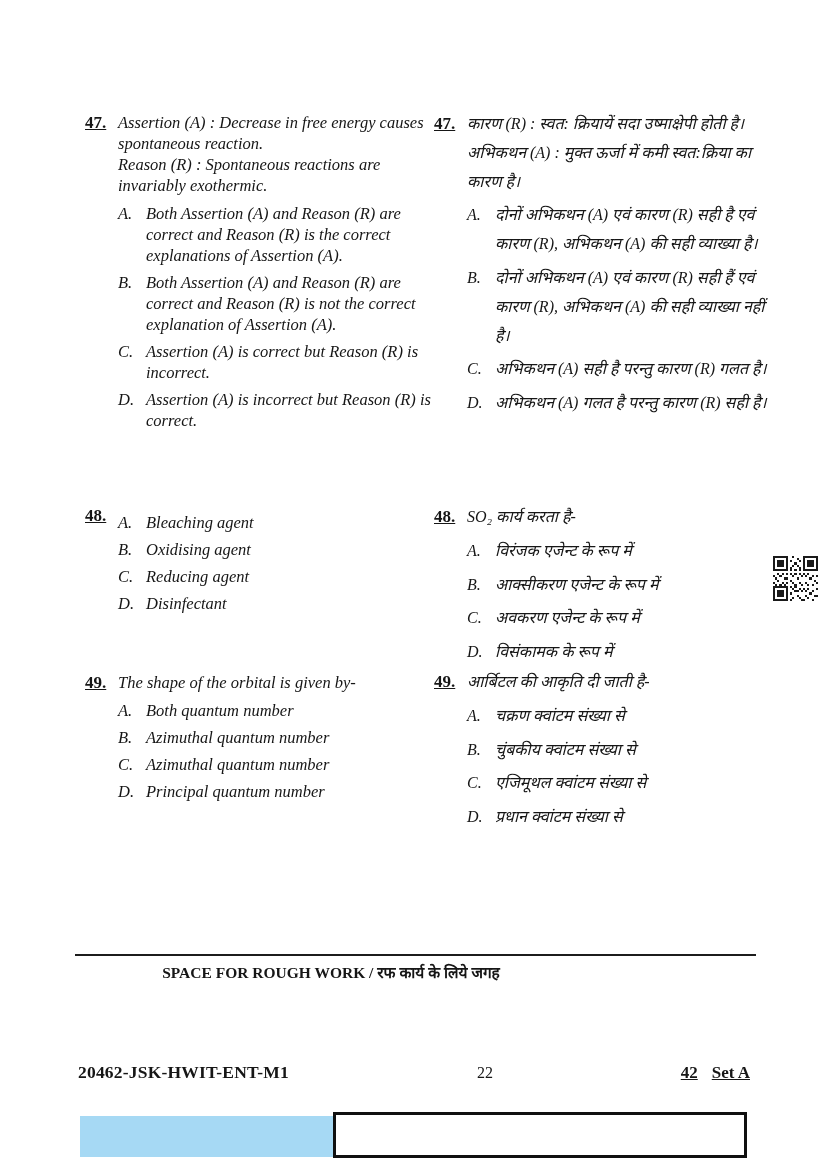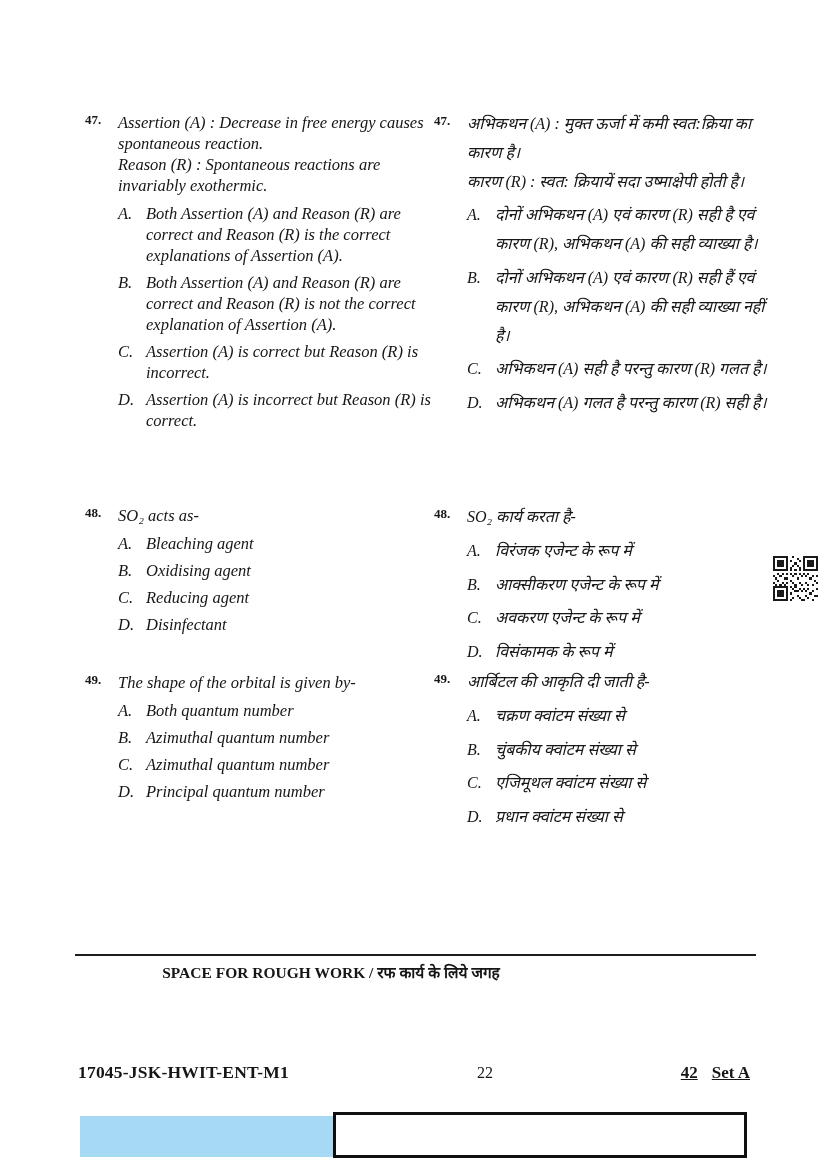--- a/index.html
+++ b/index.html
@@ -5,21 +5,21 @@
   html,body { margin:0; padding:0; }
   body {
     width:827px; height:1169px; position:relative;
     background:#ffffff; color:#161616;
     font-family:"Liberation Serif","DejaVu Serif",serif;
     overflow:hidden;
   }
   .q { position:absolute; display:flex; }
   .col-left  { left:85px;  width:350px; }
   .col-right { left:434px; width:340px; }
-  .qnum { flex:0 0 33px; font-weight:bold; font-size:13px; line-height:1.28; }
+  .qnum { flex:0 0 33px; font-weight:bold; font-size:17px; line-height:1.28;text-decoration:underline; }
   .qbody { flex:1;font-style:italic; }
   .stem { font-size:16.5px; line-height:1.28; }
   .stem p { margin:0; }
   .opts { margin-top:8px; }
   .opt { display:flex; font-size:16.5px; line-height:1.27; margin-top:6px; }
   .letter { flex:0 0 28px; }
   .otext { flex:1; }
   .hi .stem, .hi .opt { font-size:16px; line-height:1.8; }
   .hi .opts { margin-top:2px; }
   .hi .opt { margin-top:5px; }
@@ -81,22 +81,22 @@
         <span class="otext">Assertion (A) is incorrect but Reason (R) is correct.</span>
       </div>
     </div>
   </div>
 </div>
 
 <div class="q col-right hi" style="top:110px;">
   <div class="qnum">47.</div>
   <div class="qbody">
     <div class="stem">
+      <p>कारण (R) : स्वत: क्रियायें सदा उष्माक्षेपी होती है।</p>
       <p>अभिकथन (A) : मुक्त ऊर्जा में कमी स्वत:क्रिया का कारण है।</p>
-      <p>कारण (R) : स्वत: क्रियायें सदा उष्माक्षेपी होती है।</p>
     </div>
     <div class="opts">
       <div class="opt">
         <span class="letter">A.</span>
         <span class="otext">दोनों अभिकथन (A) एवं कारण (R) सही है एवं कारण (R), अभिकथन (A) की सही व्याख्या है।</span>
       </div>
       <div class="opt">
         <span class="letter">B.</span>
         <span class="otext">दोनों अभिकथन (A) एवं कारण (R) सही हैं एवं कारण (R), अभिकथन (A) की सही व्याख्या नहीं है।</span>
       </div>
@@ -108,23 +108,20 @@
         <span class="letter">D.</span>
         <span class="otext">अभिकथन (A) गलत है परन्तु कारण (R) सही है।</span>
       </div>
     </div>
   </div>
 </div>
 
 <div class="q col-left" style="top:505px;">
   <div class="qnum">48.</div>
   <div class="qbody">
-    <div class="stem">
-      <p>SO₂ acts as-</p>
-    </div>
     <div class="opts">
       <div class="opt">
         <span class="letter">A.</span>
         <span class="otext">Bleaching agent</span>
       </div>
       <div class="opt">
         <span class="letter">B.</span>
         <span class="otext">Oxidising agent</span>
       </div>
       <div class="opt">
@@ -311,21 +308,21 @@
       <rect x="20" y="15" width="1" height="1"></rect>
       <rect x="20" y="18" width="1" height="1"></rect>
       <rect x="15" y="18" width="1" height="1"></rect>
   </g>
 </svg>
 
 <div class="rough-rule"></div>
 <div class="rough-label">SPACE FOR ROUGH WORK / रफ कार्य के लिये जगह</div>
 
 <div class="footline">
-  <span class="booklet">17045-JSK-HWIT-ENT-M1</span>
+  <span class="booklet">20462-JSK-HWIT-ENT-M1</span>
   <span class="pageno">22</span>
   <span class="setwrap">
     <span>42</span>
     <span>Set A</span>
   </span>
 </div>
 
 <div class="bluebar"></div>
 <div class="whitebox"></div>
 

